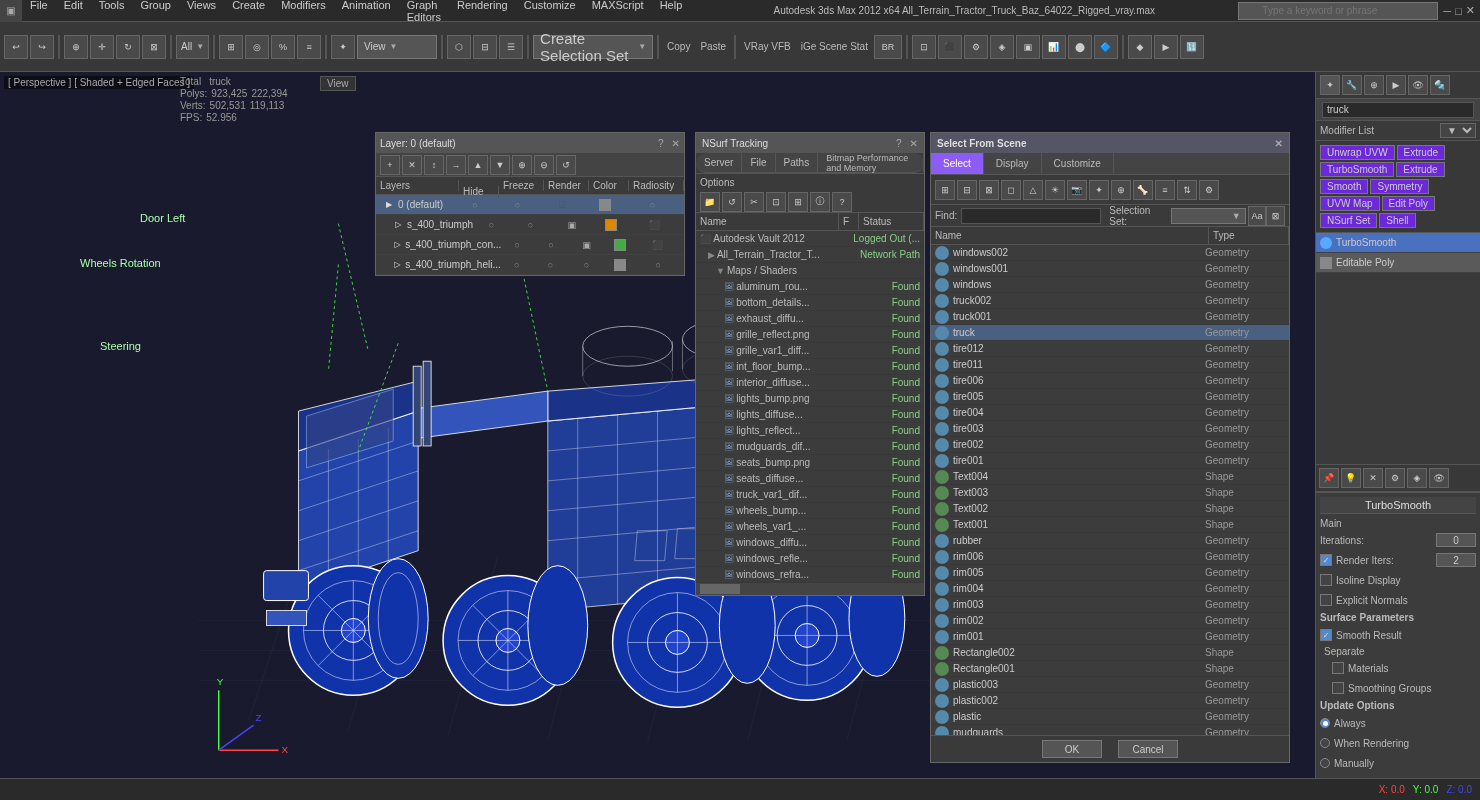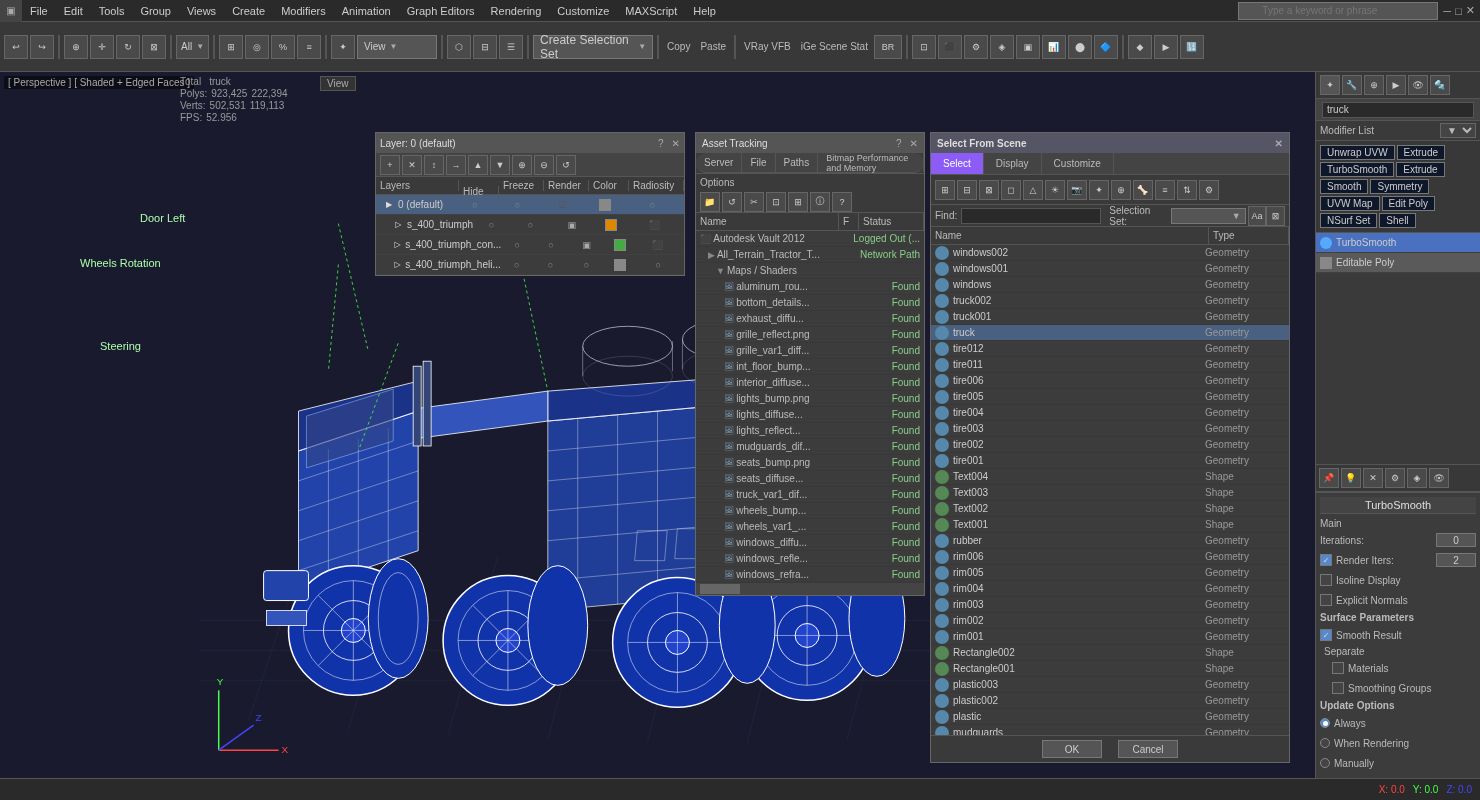--- a/index.html
+++ b/index.html
@@ -85,21 +85,21 @@
     #scene-panel .scene-btns { display: flex; justify-content: center; gap: 16px; padding: 4px; border-top: 1px solid #555; background: #3a3a3a; }
     #scene-panel .scene-btn { width: 60px; height: 18px; background: #555; border: 1px solid #777; color: #ccc; font-size: 10px; cursor: pointer; display: flex; align-items: center; justify-content: center; }
 
     
     #right-panel { width: 165px; background: #3a3a3a; border-left: 1px solid #555; display: flex; flex-direction: column; }
     #right-panel .rp-header { height: 22px; background: #444; border-bottom: 1px solid #555; display: flex; align-items: center; padding: 0 6px; }
     #right-panel .rp-search { flex: 1; height: 16px; background: #2a2a2a; border: 1px solid #555; color: #ccc; font-size: 10px; padding: 0 4px; }
     #right-panel .modifier-list-label { font-size: 10px; color: #bbb; padding: 2px 4px; background: #3a3a3a; border-bottom: 1px solid #555; display: flex; align-items: center; justify-content: space-between; }
     #right-panel .mod-dropdown { font-size: 10px; color: #bbb; background: #444; border: 1px solid #666; padding: 0 2px; }
     #right-panel .modifier-btns { display: flex; flex-wrap: wrap; gap: 2px; padding: 4px; border-bottom: 1px solid #555; background: #383838; }
-    #right-panel .mod-btn { padding: 1px 6px; background: #0f172a; border: 1px solid #777; color: #ccc; font-size: 10px; cursor: pointer; white-space: nowrap; }
+    #right-panel .mod-btn { padding: 1px 6px; background: #6d28d9; border: 1px solid #777; color: #ccc; font-size: 10px; cursor: pointer; white-space: nowrap; }
     #right-panel .mod-stack { flex: 1; overflow-y: auto; }
     #right-panel .mod-item { height: 20px; display: flex; align-items: center; padding: 0 4px; border-bottom: 1px solid #404040; cursor: pointer; }
     #right-panel .mod-item.active { background: #4a70c0; }
     #right-panel .mod-item.active2 { background: #5a5a5a; }
     #right-panel .mod-label { font-size: 10px; color: #ccc; flex: 1; }
 
     
     #ts-panel { background: #3c3c3c; border-top: 1px solid #555; padding: 4px; }
     #ts-panel .ts-title { font-size: 11px; color: #ddd; text-align: center; padding: 2px; background: #444; border-bottom: 1px solid #555; margin-bottom: 4px; }
     #ts-panel .ts-section { font-size: 10px; color: #bbb; margin: 2px 0; }
@@ -147,20 +147,21 @@
     <span class="menu-item">Views</span>
     <span class="menu-item">Create</span>
     <span class="menu-item">Modifiers</span>
     <span class="menu-item">Animation</span>
     <span class="menu-item">Graph Editors</span>
     <span class="menu-item">Rendering</span>
     <span class="menu-item">Customize</span>
     <span class="menu-item">MAXScript</span>
     <span class="menu-item">Help</span>
   </div>
+  <div class="title-bar" style="font-size:10px;">Autodesk 3ds Max 2012 x64    All_Terrain_Tractor_Truck_Baz_64022_Rigged_vray.max</div>
   <input class="search-bar" placeholder="Type a keyword or phrase" style="">
   <div class="right-icons">
     <span style="color:#aaa;cursor:pointer;">─</span>
     <span style="color:#aaa;cursor:pointer;">□</span>
     <span style="color:#aaa;cursor:pointer;">✕</span>
   </div>
 </div>
 
 <div id="toolbar" style="flex-wrap:wrap;height:50px;">
   <div class="toolbar-btn">↩</div>
@@ -186,21 +187,21 @@
     <span style="font-size:10px;color:#ccc;">View</span>
     <span style="font-size:8px;color:#aaa;margin-left:4px;">▼</span>
   </div>
   <div class="toolbar-separator"></div>
   <div class="toolbar-btn">⬡</div>
   <div class="toolbar-btn">⊟</div>
   <div class="toolbar-btn">☰</div>
   <div class="toolbar-separator"></div>
   <div style="display:flex;align-items:center;gap:4px;">
     <div style="background:#555;border:1px solid #777;height:24px;width:120px;display:flex;align-items:center;padding:0 6px;">
-      <span style="font-size:12px;color:#ccc;">Create Selection Set</span>
+      <span style="font-size:15px;color:#ccc;">Create Selection Set</span>
       <span style="font-size:8px;color:#aaa;margin-left:auto;">▼</span>
     </div>
   </div>
   <div class="toolbar-separator"></div>
   <span style="font-size:10px;color:#bbb;padding:0 4px;cursor:pointer;">Copy</span>
   <span style="font-size:10px;color:#bbb;padding:0 4px;cursor:pointer;">Paste</span>
   <div class="toolbar-separator"></div>
   <span style="font-size:10px;color:#bbb;padding:0 4px;cursor:pointer;">VRay VFB</span>
   <span style="font-size:10px;color:#bbb;padding:0 4px;cursor:pointer;">iGe Scene Stat</span>
   <div class="toolbar-btn" style="width:28px;">BR</div>
@@ -488,21 +489,21 @@
             <div class="color-sq" style="background:#888888;"></div>
           </div>
         <div style="width:55px;display:flex;justify-content:center;">
             <span style="font-size:9px;color:#888;">○</span>
           </div>
       </div>
     </div>
 
     <div id="asset-panel">
       <div class="panel-header">
-        <span>Asset Tracking</span>
+        <span>NSurf Tracking</span>
         <div style="display:flex;gap:4px;">
           <span class="panel-help-btn">?</span>
           <span class="panel-close-btn">✕</span>
         </div>
       </div>
       <div class="panel-tabs">
         <div class="panel-tab">Server</div>
         <div class="panel-tab">File</div>
         <div class="panel-tab">Paths</div>
         <div class="panel-tab" style="font-size:9px;">Bitmap Performance and Memory</div>

